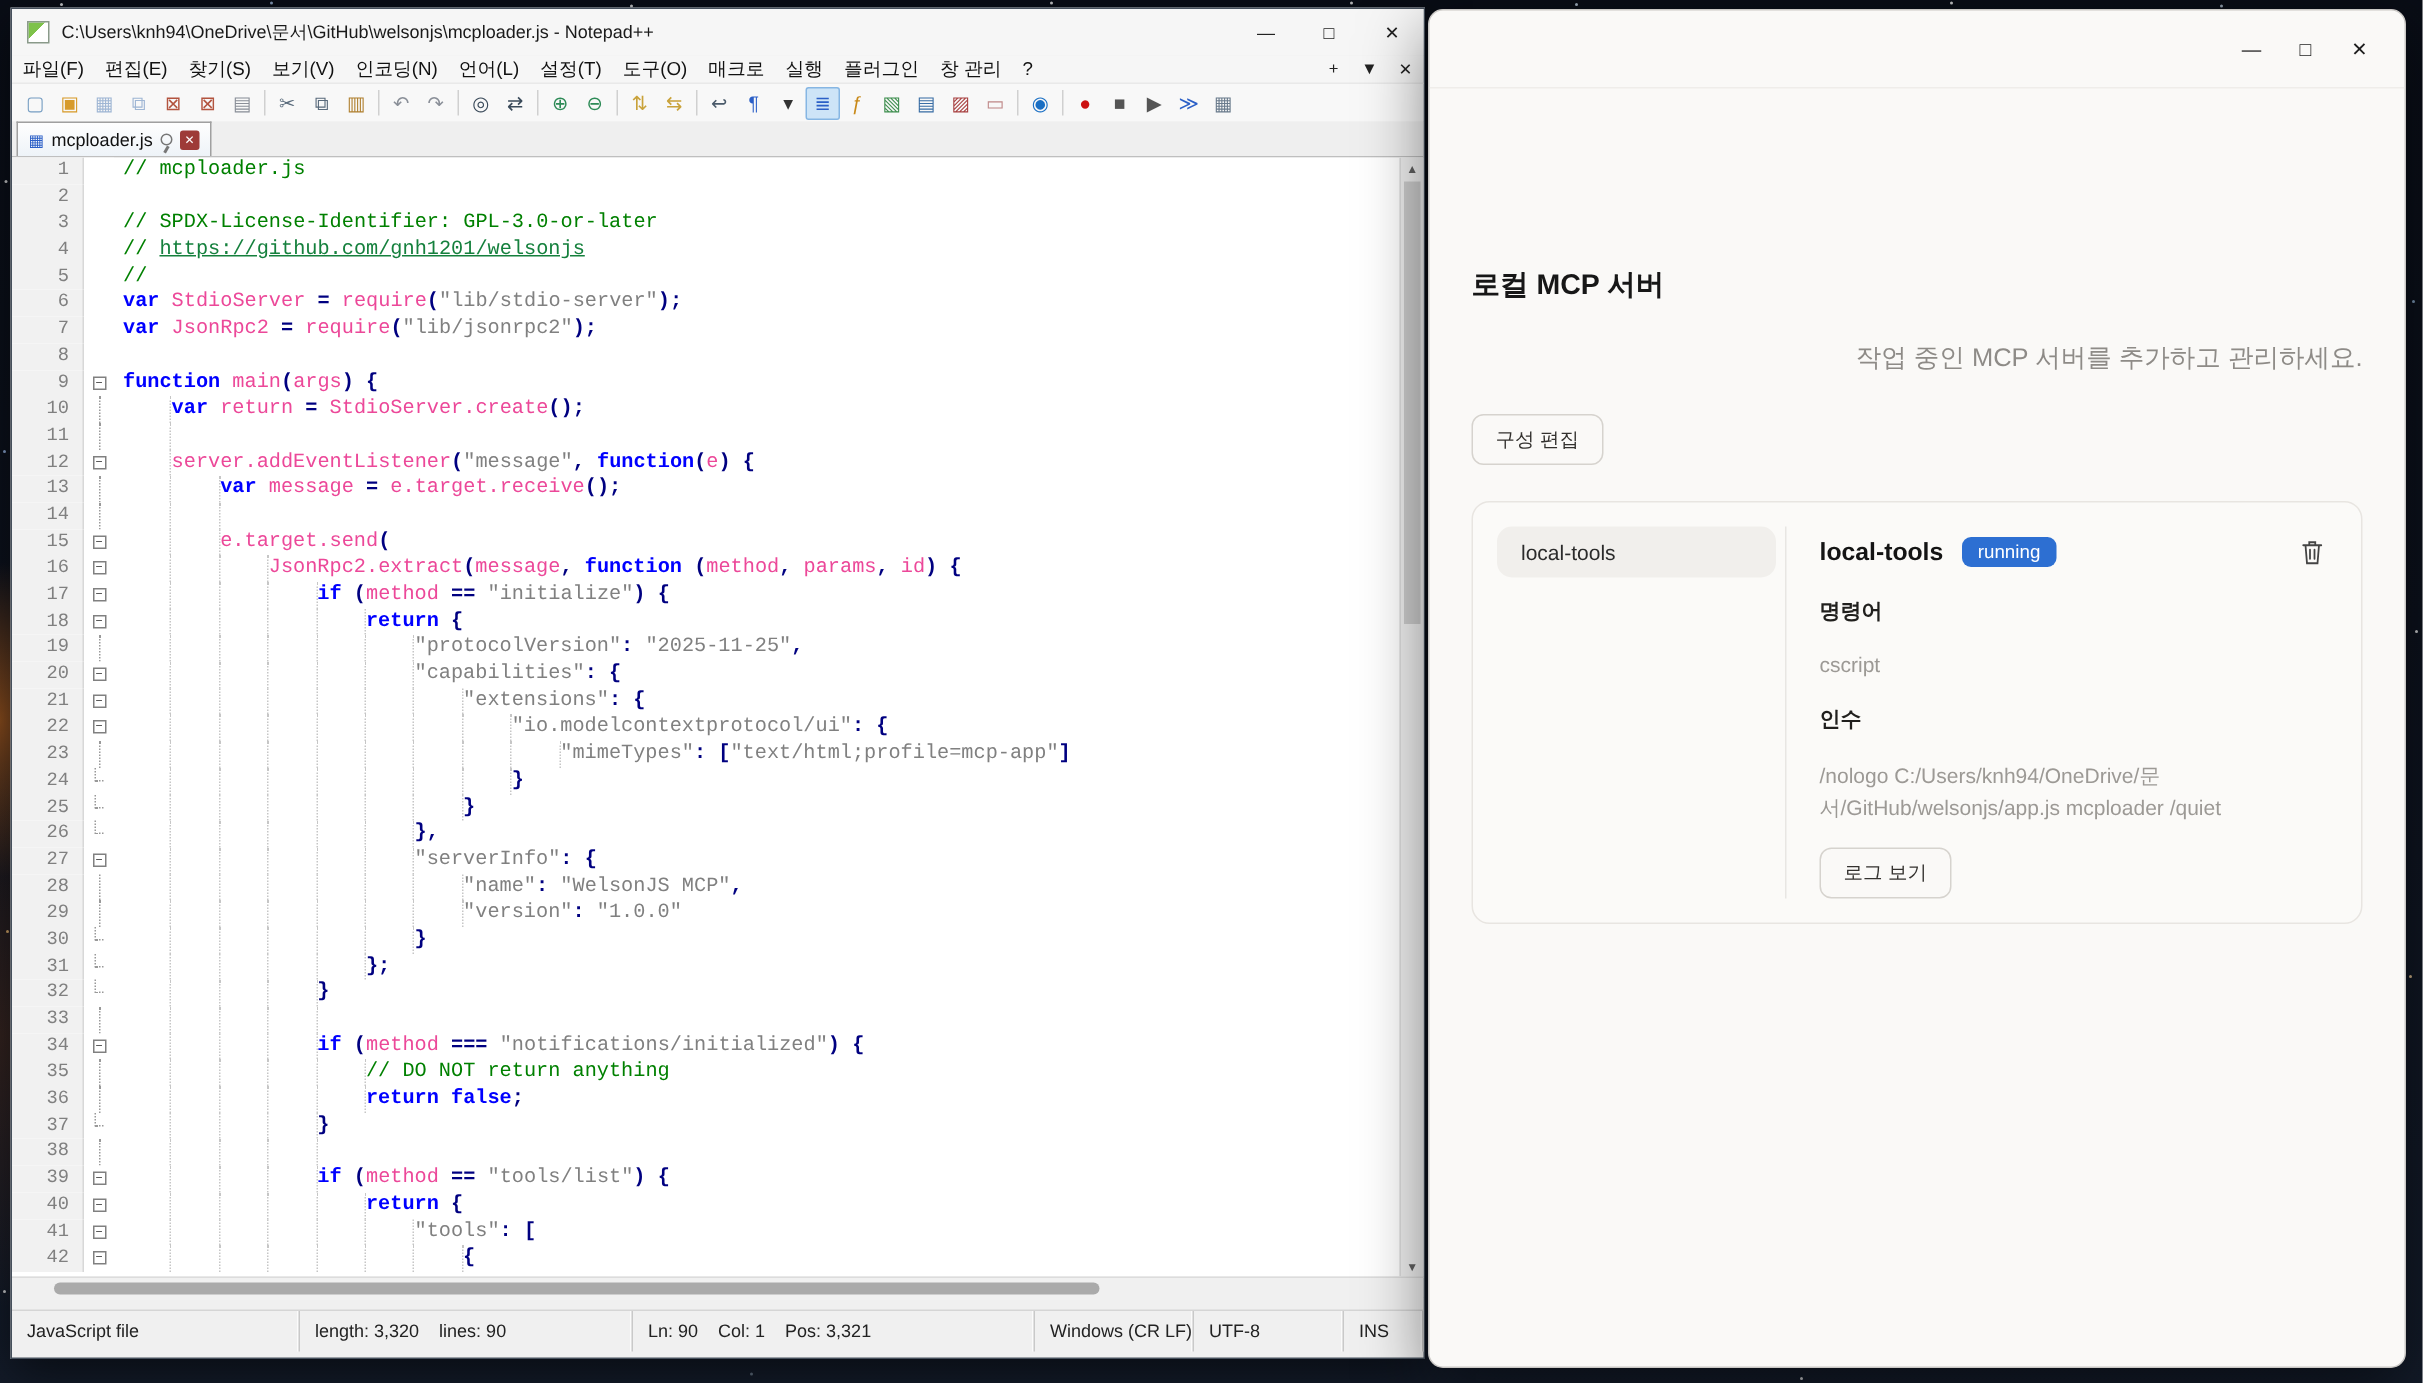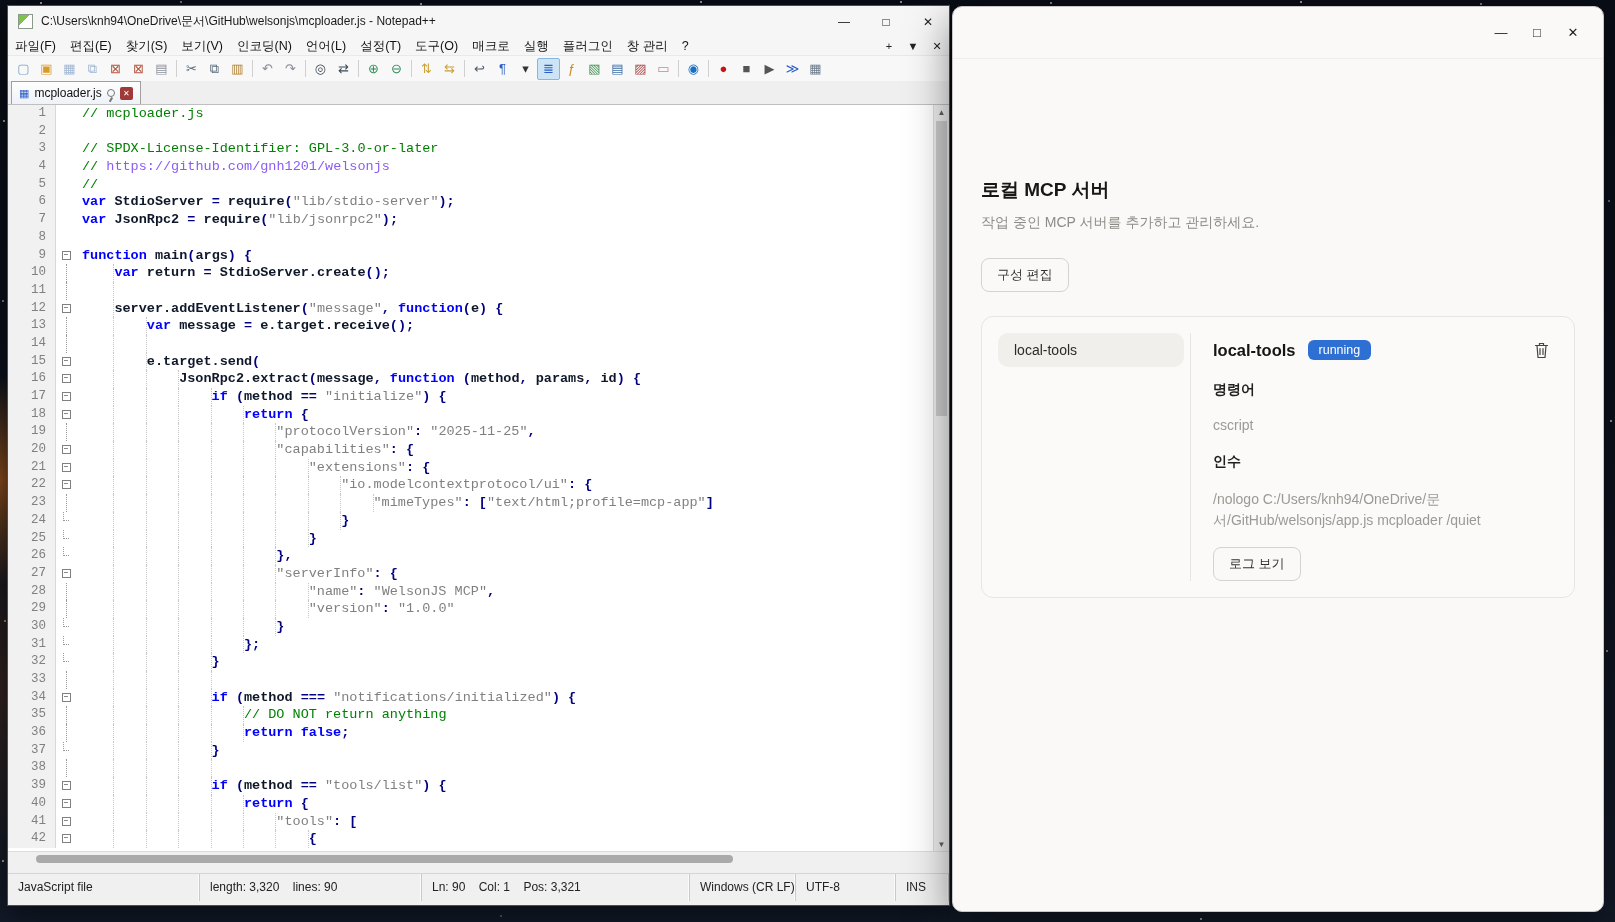--- a/index.html
+++ b/index.html
@@ -46,44 +46,44 @@
   .line{display:flex;height:17.7px;line-height:17.7px;font-family:"Liberation Mono", monospace;font-size:13.5px;white-space:pre;}
   .ln{width:48px;flex:none;text-align:right;padding-right:9px;color:#808080;background:#f1f1f1;
     border-right:1px solid #d8d8d8;font-size:12.5px;}
   .fm{width:20px;flex:none;display:flex;justify-content:center;background:#fff;}
   .fbox{width:9px;height:9px;border:1px solid #808080;background:#fff;margin-top:4px;font-size:9px;line-height:6px;
     text-align:center;color:#444;font-family:"Liberation Mono",monospace;}
   .fcont{width:0;height:100%;border-left:1px dotted #999;}
   .fend{width:6px;height:9px;border-left:1px dotted #999;border-bottom:1px dotted #999;align-self:flex-start;}
   .codetext{padding-left:6px;}
   .ig{display:inline-block;width:4ch;height:17.7px;vertical-align:top;border-right:1px dotted #c6c6c6;}
-  .tok-c{color:#008000;margin-top:21px;} .tok-u{color:#8b5cf6;margin-top:25px;}
+  .tok-c{color:#008000;margin-top:21px;} .tok-u{color:#15803d;text-decoration:underline;margin-top:25px;}
   .tok-k{color:#0000ff;font-weight:bold;} .tok-s{color:#808080;}
-  .tok-o{color:#000080;font-weight:bold;} .tok-d{color:#0f172a;font-weight:bold;}
+  .tok-o{color:#000080;font-weight:bold;} .tok-d{color:#ec4899;}
   .vscroll{position:absolute;right:0;top:0;width:16px;height:100%;background:#f0f0f0;border-left:1px solid #dcdcdc;}
   .varrow{height:14px;display:flex;align-items:center;justify-content:center;font-size:8px;color:#606060;}
   .vthumb{position:absolute;left:2px;top:16px;width:11px;height:295px;background:#cdcdcd;}
   .vscroll .bottom{position:absolute;bottom:0;width:100%;}
   .hscroll{height:14px;background:#f0f0f0;border-top:1px solid #dcdcdc;position:relative;flex:none;}
   .hthumb{position:absolute;left:28px;top:3px;width:697px;height:8px;background:#aaaaaa;border-radius:4px;}
   .sbgap{height:8px;background:#f0f0f0;flex:none;}
   .statusbar{height:28px;background:#f0f0f0;border-top:1px solid #d5d5d5;display:flex;align-items:stretch;
     font-size:12px;color:#222;flex:none;}
   .scell{padding:6px 10px 0 10px;border-right:1px solid #c9c9c9;box-shadow:inset -1px 0 0 #fbfbfb;white-space:pre;overflow:hidden;}
   .w0{width:192px;} .w1{width:222px;} .w2{width:268px;} .w3{width:106px;} .w4{width:100px;} .w5{flex:1;}
 
   
   .panel{position:absolute;left:952px;top:6px;width:652px;height:906px;background:#faf9f7;
     border:1px solid #c9c7c4;border-radius:10px;box-shadow:0 14px 44px rgba(0,0,0,.5);overflow:hidden;}
   .panel-header{height:52px;display:flex;justify-content:flex-end;align-items:center;padding-right:12px;
     border-bottom:1px solid #efedea;}
   .pctrl{width:36px;height:34px;display:flex;align-items:center;justify-content:center;font-size:13px;color:#1d1d1d;}
   .panel-body{padding:118px 28px 0 28px;}
   .p-title{font-size:19px;font-weight:bold;color:#171717;}
-  .p-sub{margin-top:11px;font-size:14px;color:#8e8b87;}
+  .p-sub{margin-top:24px;font-size:17px;color:#8e8b87;text-align:right;}
   .btn{display:inline-block;margin-top:26px;padding:7px 15px;font-size:13px;color:#33312e;
     border:1px solid #d6d3ce;border-radius:8px;background:#faf9f7;}
   .card{margin-top:24px;display:flex;min-height:242px;background:#fbfaf8;border:1px solid #e8e5e1;border-radius:12px;padding:16px;}
   .srv-col{width:186px;flex:none;}
   .srv-item{background:#f1efec;border-radius:10px;padding:9px 16px;font-size:14px;color:#2b2b2b;font-weight:500;}
   .card-div{width:1px;background:#e8e6e3;margin:0 22px 0 6px;flex:none;}
   .detail{flex:1;padding-top:6px;}
   .d-row{display:flex;align-items:center;}
   .d-name{font-size:16.5px;font-weight:bold;color:#141414;}
   .badge{margin-left:12px;background:#2d6fd2;color:#fff;font-size:12.5px;padding:3px 11px;border-radius:6px;}

